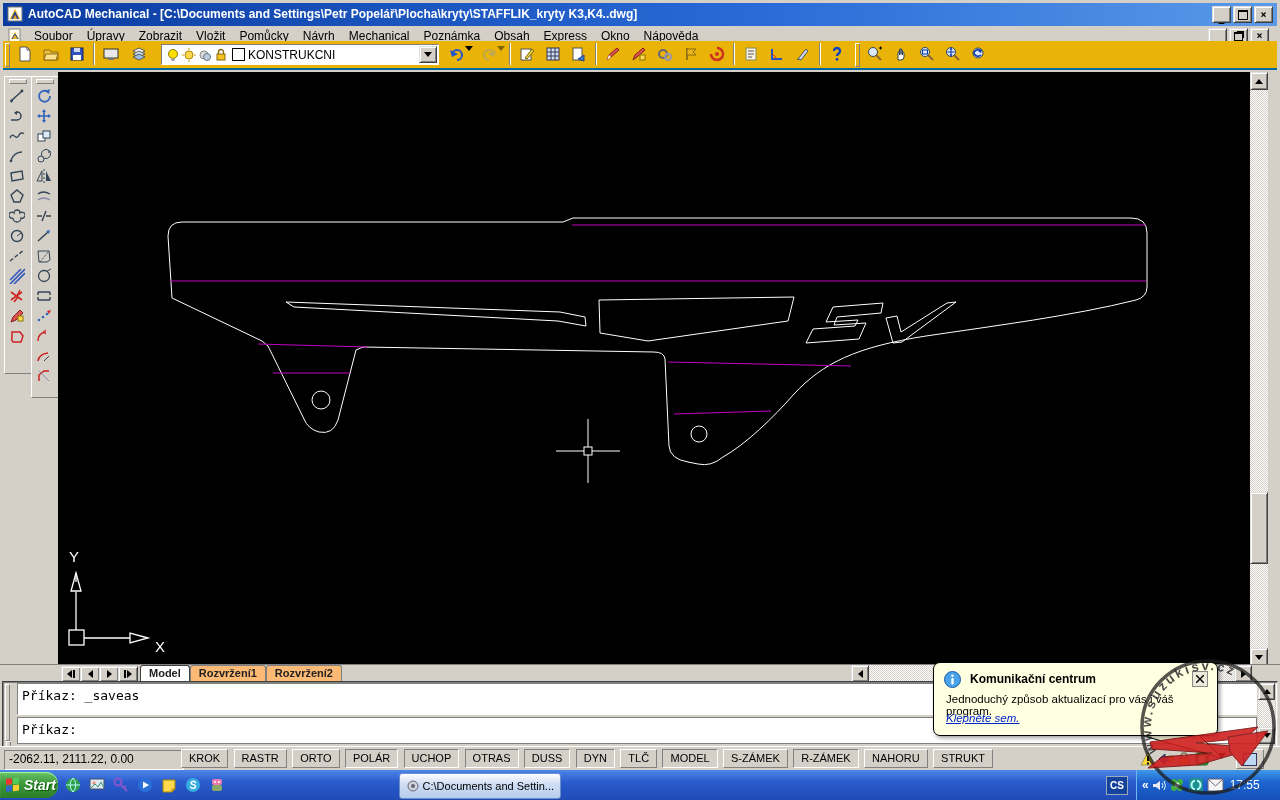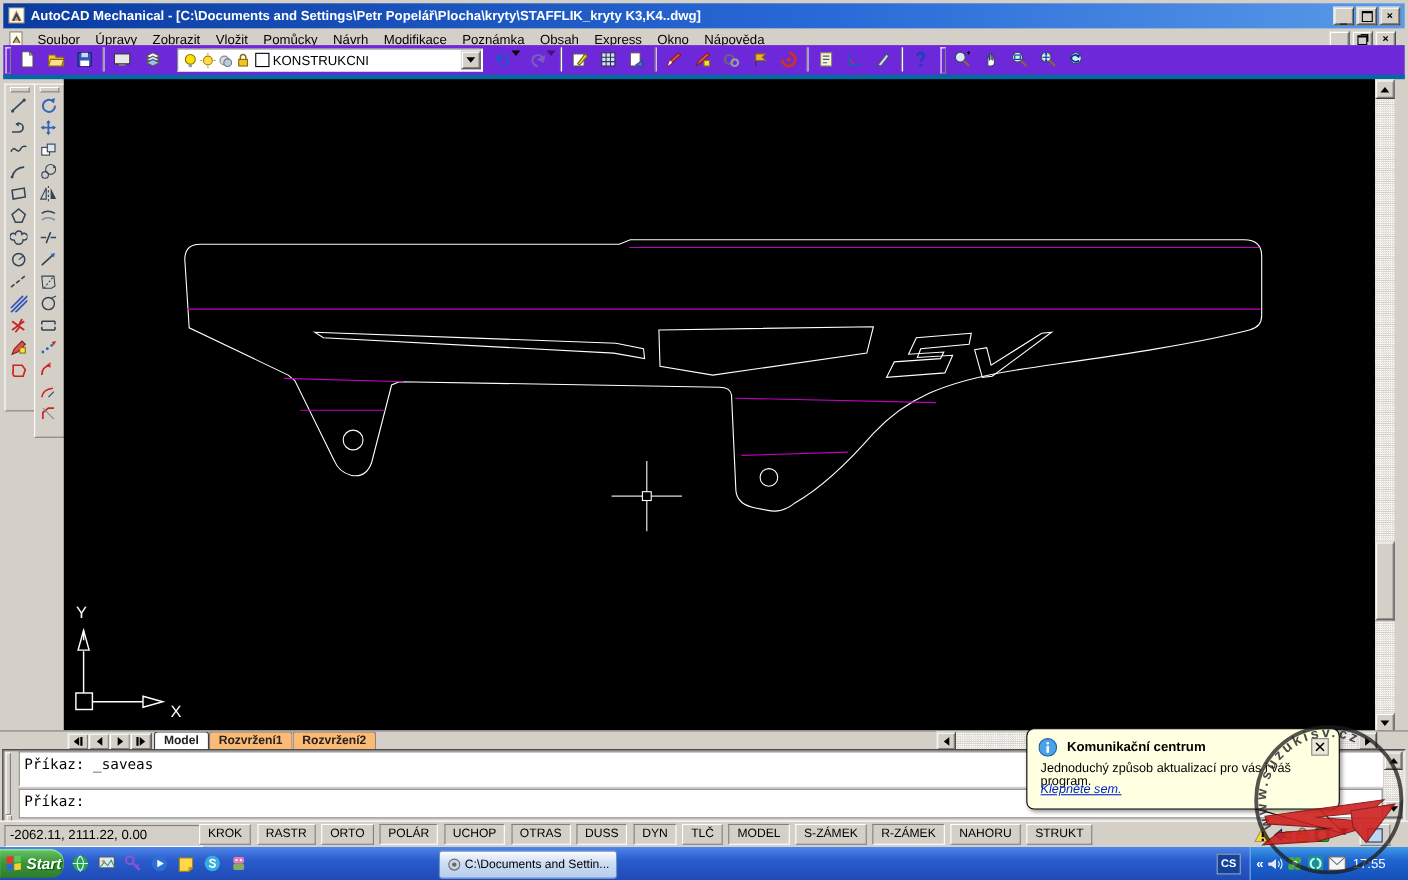--- a/index.html
+++ b/index.html
@@ -62,38 +62,38 @@
       <rect x="2" y="1" width="11" height="14" fill="#fffdea" stroke="#888"></rect>
       <path d="M4,11 L8,4 L12,11 Z" fill="#e8b31b"></path>
         <path d="M5,11 L8,6 L11,11" fill="none" stroke="#2b52b0"></path>
     </svg>
     <span class="menu-item">Soubor</span>
     <span class="menu-item">Úpravy</span>
     <span class="menu-item">Zobrazit</span>
     <span class="menu-item">Vložit</span>
     <span class="menu-item">Pomůcky</span>
     <span class="menu-item">Návrh</span>
-    <span class="menu-item">Modifikace</span>
+    <span class="menu-item">Mechanical</span>
     <span class="menu-item">Poznámka</span>
     <span class="menu-item">Obsah</span>
     <span class="menu-item">Express</span>
     <span class="menu-item">Okno</span>
     <span class="menu-item">Nápověda</span>
     <div class="abs" style="right:8px;top:2px;display:flex;gap:2px;">
       <div class="wbtn raised2" style="height:14px">
           <span style="margin-top:5px">_</span>
         </div>
       <div class="wbtn raised2" style="height:14px">
           <span style="width:7px;height:6px;border:1px solid #000;border-top-width:2px;box-shadow:2px -2px 0 -1px #000;"></span>
         </div>
       <div class="wbtn raised2" style="height:14px">×</div>
     </div>
   </div>
 
-  <div class="abs" style="left:3px;top:41px;width:1274px;height:27px;background:#6d28d9;border-bottom:5px solid #0369a1;">
+  <div class="abs" style="left:3px;top:41px;width:1274px;height:27px;background:#eab308;border-bottom:2px solid #0369a1;">
     <div class="gripv abs" style="left:2px;top:2px"></div>
     <div class="tbtn abs" style="left:10px;top:2px">
       <svg width="16" height="16">
           <path d="M3,1 h7 l3,3 v11 h-10 Z" fill="#fff" stroke="#555"></path>
           <path d="M10,1 v3 h3" fill="none" stroke="#555"></path>
         </svg>
     </div>
     <div class="tbtn abs" style="left:36px;top:2px">
       <svg width="16" height="16">
           <path d="M1,4 h6 l1,2 h7 v8 h-14 Z" fill="#f0c040" stroke="#8a6a10"></path>

